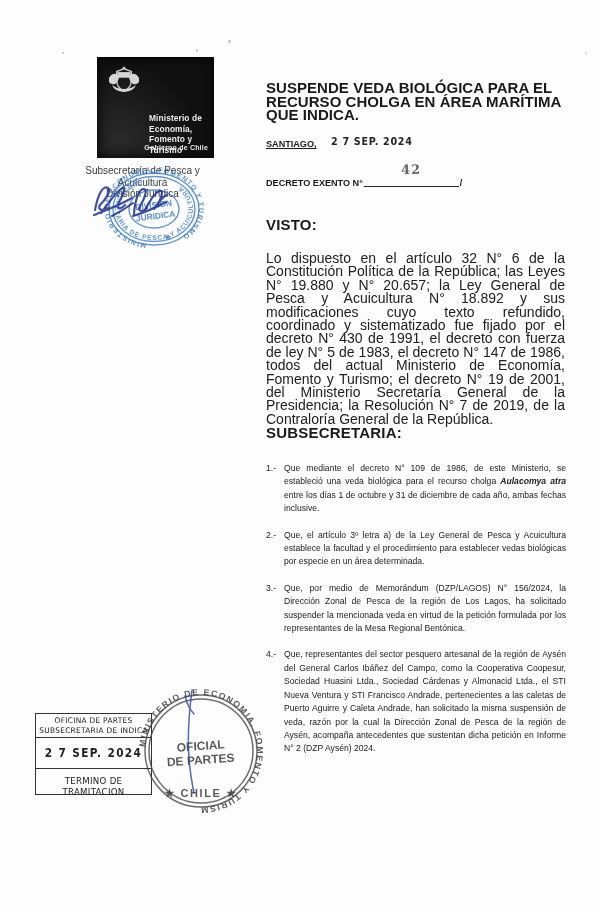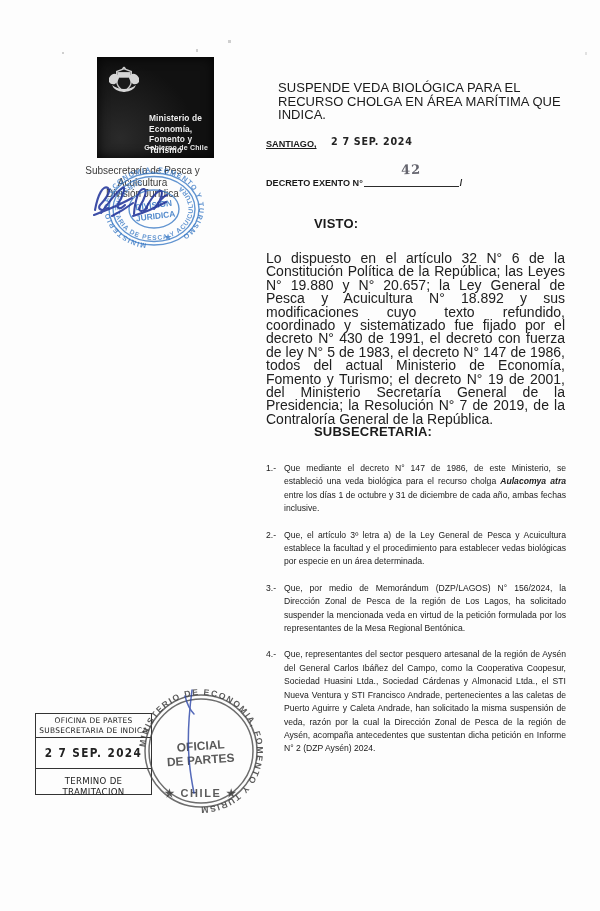--- a/index.html
+++ b/index.html
@@ -94,26 +94,25 @@
   .signature svg { display:block; overflow: visible; }
   .sig-a { left: 92px; top: 182px; }
   .sig-b { left: 130px; top: 184px; }
 
   
   .headline {
     position: absolute;
     left: 266px;
     top: 81px;
     width: 300px;
-    font-size: 13px;
+    font-size: 15px;
     line-height: 13.5px;
-    font-weight: normal;
+    font-weight: bold;
     color: #1a1a1a;
     letter-spacing: 0.05px;
-    margin-left: 12px;
   }
 
   .santiago-row {
     position: absolute;
     left: 266px;
     top: 139px;
     width: 310px;
     font-size: 9.1px;
     font-weight: bold;
     color: #1a1a1a;
@@ -155,25 +154,24 @@
     font-size: 13px;
     color: #4a4a55;
     letter-spacing: 1px;
     opacity: 0.85;
     transform: rotate(-2deg);
   }
 
   .section-label {
     position: absolute;
     left: 266px;
-    font-size: 13px;
+    font-size: 15px;
     font-weight: bold;
     color: #1a1a1a;
     letter-spacing: 0.2px;
-    margin-left: 48px;
   }
   #visto-label { top: 216px; }
   #considerando-label { top: 424px; }
 
   .body-par {
     position: absolute;
     left: 266px;
     width: 299px;
     font-size: 14px;
     line-height: 13.4px;
@@ -367,21 +365,21 @@
     <span class="decreto-num">42</span>
   </div>
 
   <div class="section-label" id="visto-label">VISTO:</div>
   <div class="body-par" id="visto-text">Lo dispuesto en el artículo 32 N° 6 de la Constitución Política de la República; las Leyes N° 19.880 y N° 20.657; la Ley General de Pesca y Acuicultura N° 18.892 y sus modificaciones cuyo texto refundido, coordinado y sistematizado fue fijado por el decreto N° 430 de 1991, el decreto con fuerza de ley N° 5 de 1983, el decreto N° 147 de 1986, todos del actual Ministerio de Economía, Fomento y Turismo; el decreto N° 19 de 2001, del Ministerio Secretaría General de la Presidencia; la Resolución N° 7 de 2019, de la Contraloría General de la República.</div>
 
   <div class="section-label" id="considerando-label">SUBSECRETARIA:</div>
 
   <div class="numbered-list">
     <div class="num-item">
-      <span class="marker">1.-</span><span>Que mediante el decreto N° 147 de 1986, de este Ministerio, se estableció una veda biológica para el recurso cholga </span><span class="sp-name">Aulacomya atra</span><span> entre los días 1 de octubre y 31 de diciembre de cada año, ambas fechas inclusive.</span>
+      <span class="marker">1.-</span><span>Que mediante el decreto N° 109 de 1986, de este Ministerio, se estableció una veda biológica para el recurso cholga </span><span class="sp-name">Aulacomya atra</span><span> entre los días 1 de octubre y 31 de diciembre de cada año, ambas fechas inclusive.</span>
     </div>
     <div class="num-item">
       <span class="marker">2.-</span><span>Que, el artículo 3º letra a) de la Ley General de Pesca y Acuicultura establece la facultad y el procedimiento para establecer vedas biológicas por especie en un área determinada.</span>
     </div>
     <div class="num-item">
       <span class="marker">3.-</span><span>Que, por medio de Memorándum (DZP/LAGOS) N° 156/2024, la Dirección Zonal de Pesca de la región de Los Lagos, ha solicitado suspender la mencionada veda en virtud de la petición formulada por los representantes de la Mesa Regional Bentónica.</span>
     </div>
     <div class="num-item">
       <span class="marker">4.-</span><span>Que, representantes del sector pesquero artesanal de la región de Aysén del General Carlos Ibáñez del Campo, como la Cooperativa Coopesur, Sociedad Huasini Ltda., Sociedad Cárdenas y Almonacid Ltda., el STI Nueva Ventura y STI Francisco Andrade, pertenecientes a las caletas de Puerto Aguirre y Caleta Andrade, han solicitado la misma suspensión de veda, razón por la cual la Dirección Zonal de Pesca de la región de Aysén, acompaña antecedentes que sustentan dicha petición en Informe N° 2 (DZP Aysén) 2024.</span>
     </div>

